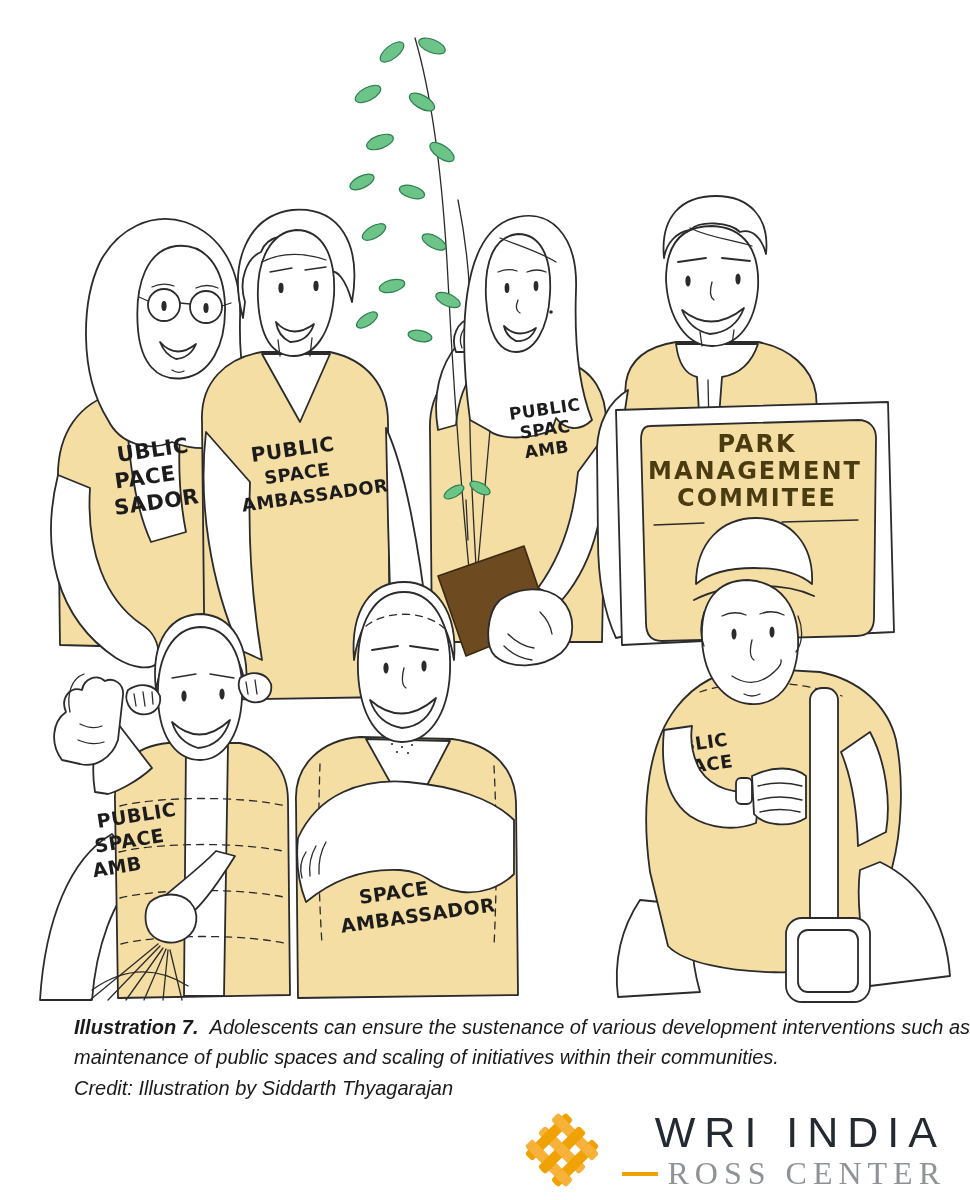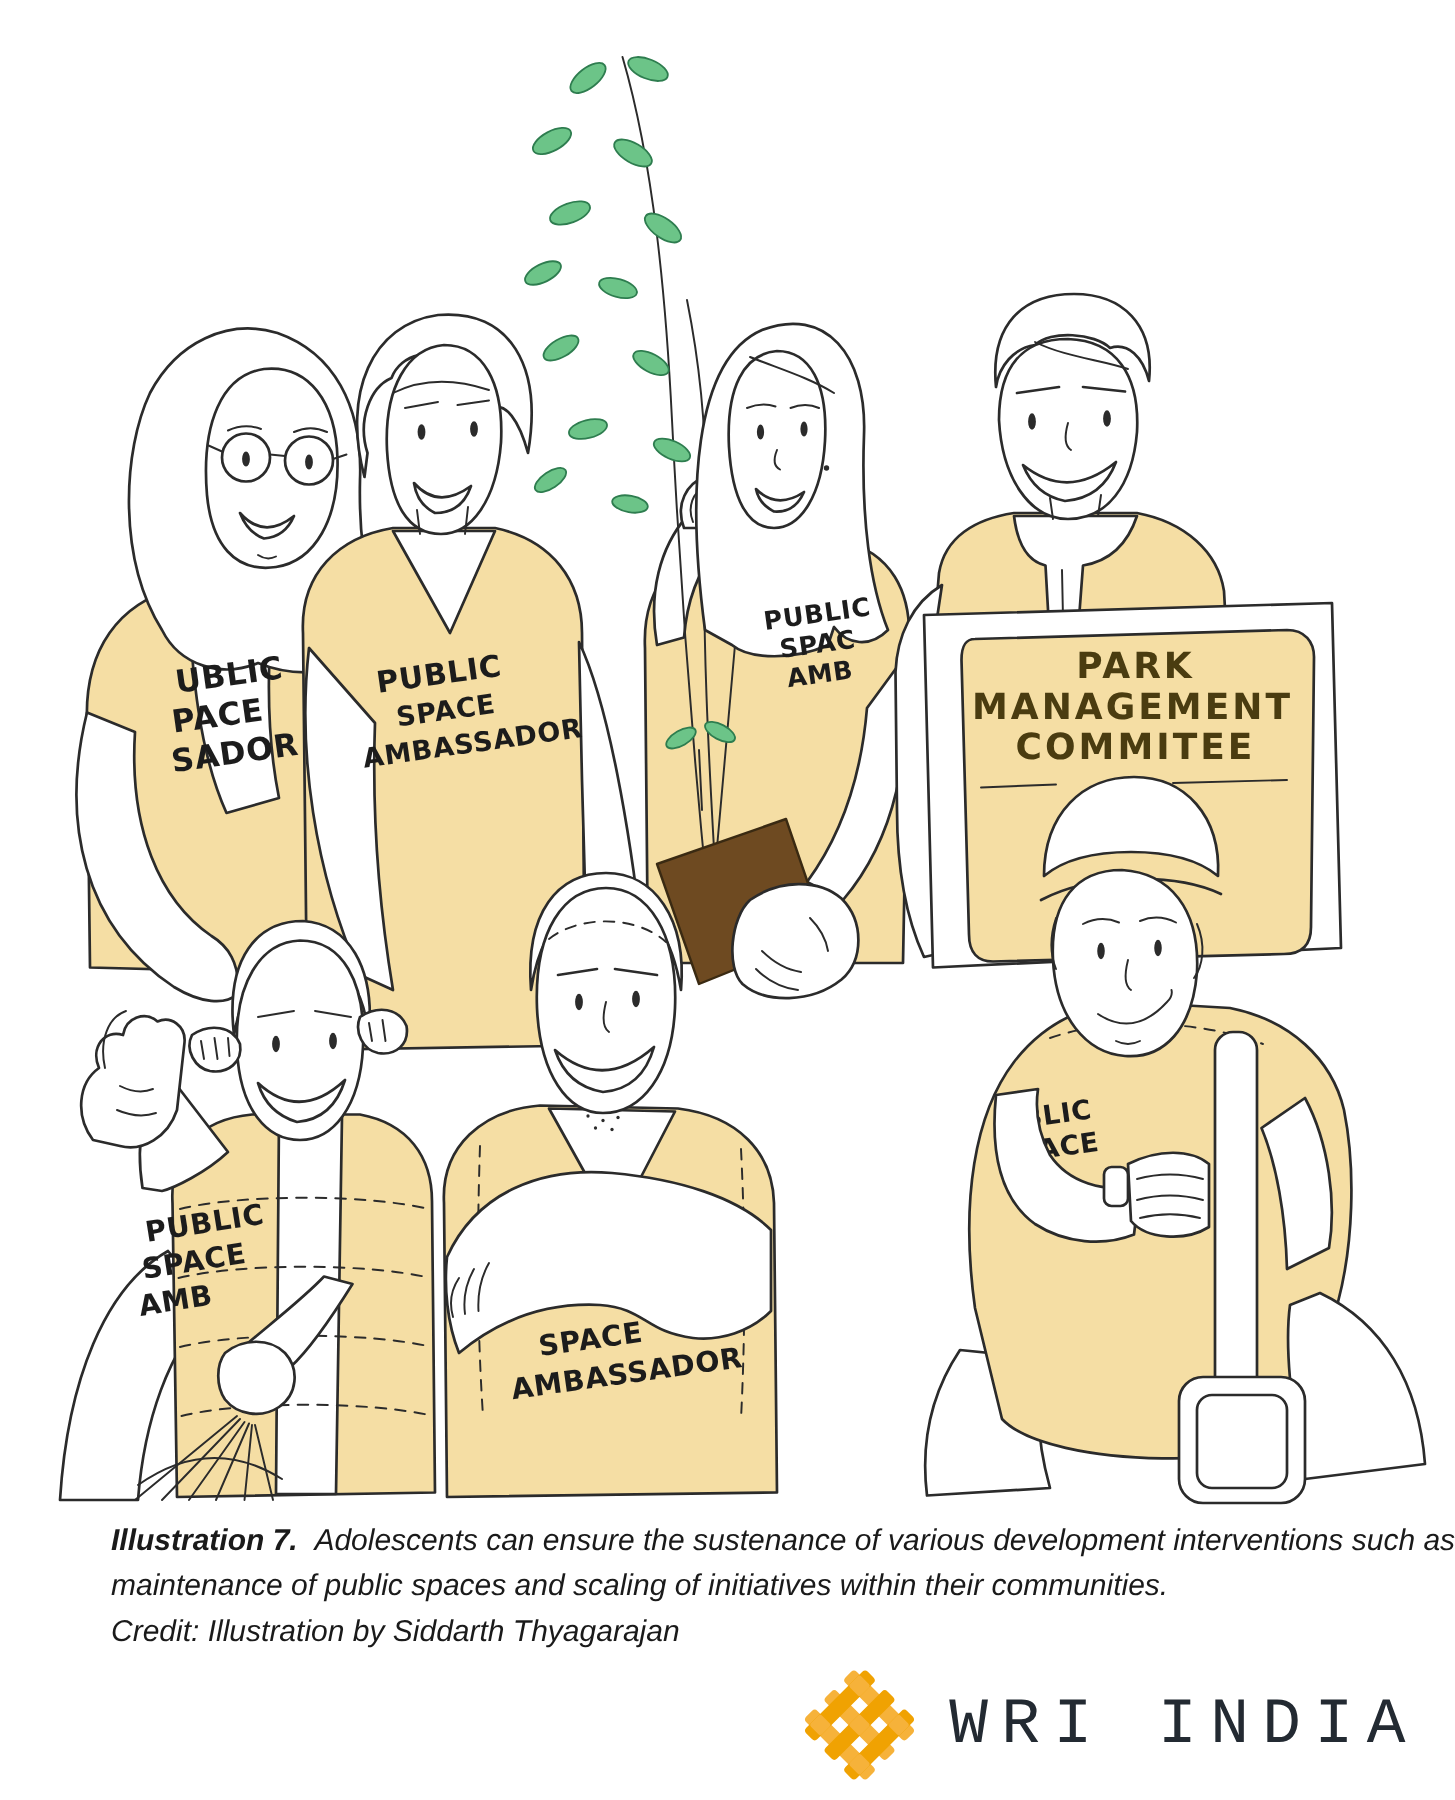--- a/index.html
+++ b/index.html
@@ -24,21 +24,21 @@
   .signtext{font-family:"DejaVu Sans", sans-serif;font-weight:600;fill:var(--c-sign-text);letter-spacing:2px;text-anchor:middle;}
   
   .caption-block{position:absolute;left:40px;top:1012px;width:905px;font-style:italic;
                  font-size:20px;line-height:1.52;color:var(--c-text);margin-left:34px;}
   .caption-block p{margin:0;}
   .caption-label{font-weight:bold;}
   
   .logo{position:absolute;right:24px;top:1106px;display:flex;align-items:center;gap:16px;}
   .logo-icon{width:88px;height:88px;flex:0 0 auto;}
   .logo-text{display:flex;flex-direction:column;align-items:flex-end;}
-  .logo-name{font-family:Liberation Mono, monospace;font-size:43px;letter-spacing:9px;
+  .logo-name{font-family:Liberation Sans, sans-serif;font-size:43px;letter-spacing:9px;
              color:var(--c-logo-dark);line-height:1.05;white-space:nowrap;}
   .logo-sub{display:flex;align-items:center;gap:10px;margin-top:2px;}
   .logo-dash{display:inline-block;width:36px;height:4px;background:var(--c-logo-gold);}
   .logo-center{font-family:"Liberation Serif", serif;font-size:32px;letter-spacing:6px;
                color:var(--c-logo-gray);line-height:1.05;white-space:nowrap;}
 </style>
 </head>
 <body>
 
 <svg class="illustration" viewBox="0 0 970 1005" xmlns="http://www.w3.org/2000/svg">
@@ -276,14 +276,18 @@
         <rect x="-27" y="-27" width="12" height="12" rx="2"></rect>
         <rect x="-6" y="-6" width="12" height="12" rx="2"></rect>
         <rect x="15" y="15" width="12" height="12" rx="2"></rect>
         <rect x="15" y="-27" width="12" height="12" rx="2"></rect>
         <rect x="-27" y="15" width="12" height="12" rx="2"></rect>
       </g>
     </g>
   </svg>
   <div class="logo-text">
     <span class="logo-name">WRI INDIA</span>
+    <span class="logo-sub">
+      <span class="logo-dash"></span>
+      <span class="logo-center">ROSS CENTER</span>
+    </span>
   </div>
 </div>
 
 </body></html>

